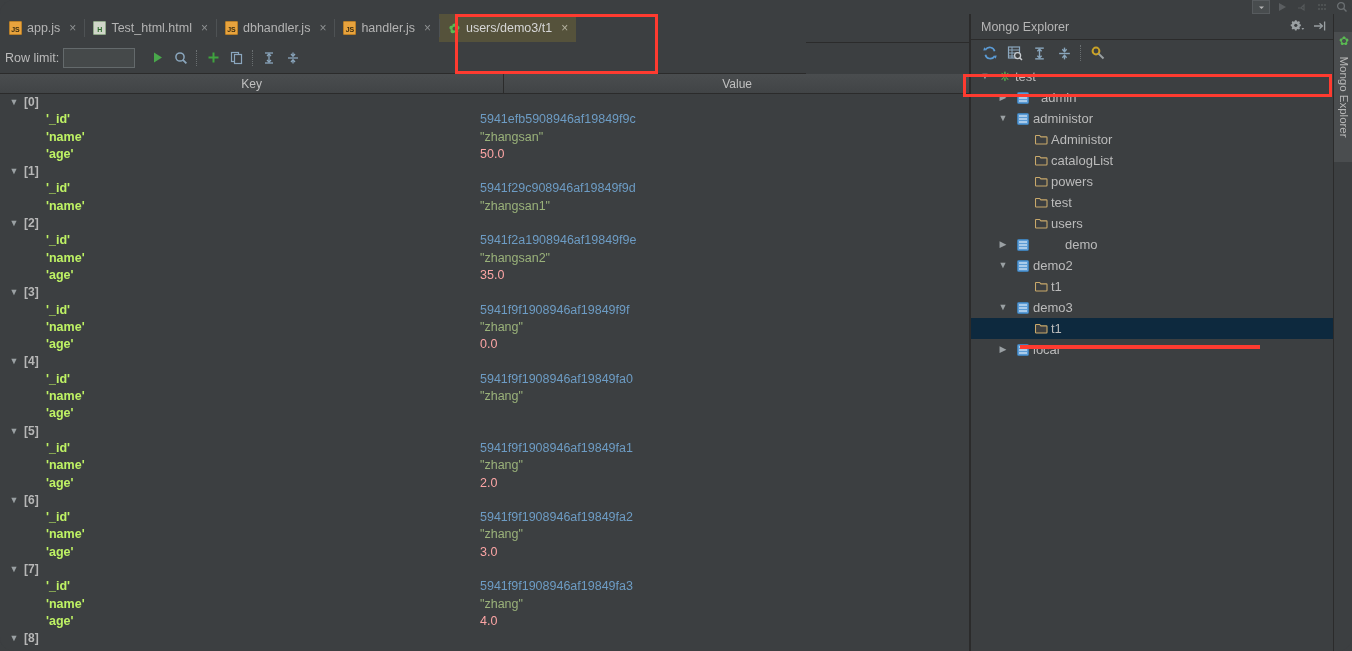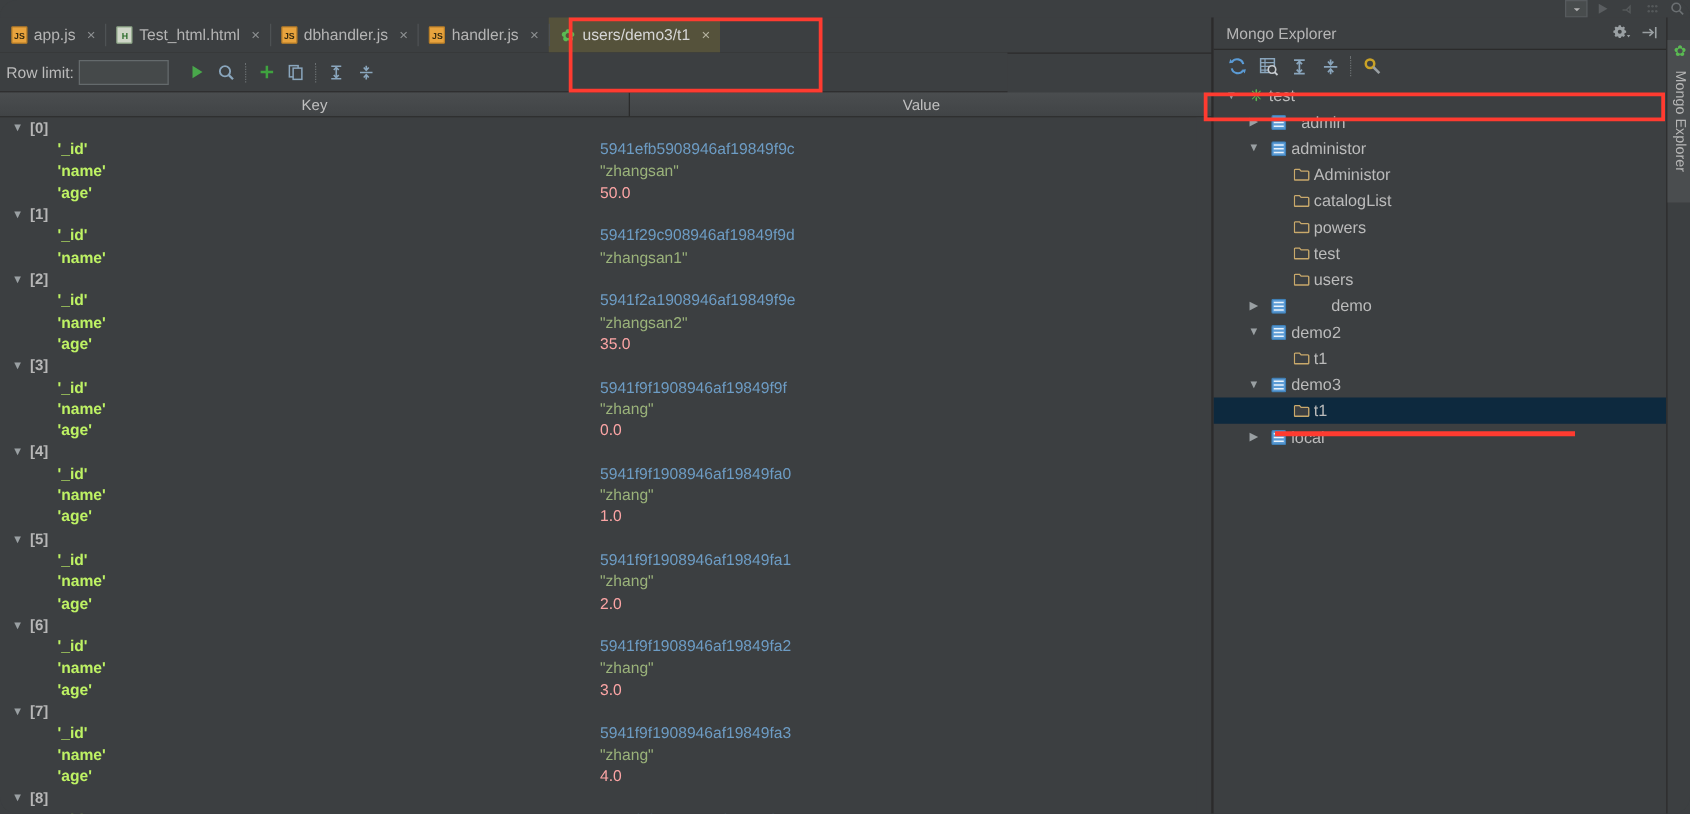--- a/index.html
+++ b/index.html
@@ -602,21 +602,20 @@
       <div class="grow">
         <div class="kcell">
           <span class="keyname">'name'</span>
         </div>
         <div class="vcell"><span class="v-str">"zhang"</span></div>
       </div>
       <div class="grow">
         <div class="kcell">
           <span class="keyname">'age'</span>
         </div>
-        <div class="vcell"><span class="v-num">1.0</span></div>
       </div>
       <div class="grow">
         <div class="kcell">
           <span class="arrow">▼</span>
           <span class="idxlabel">[5]</span>
         </div>
         <div class="vcell"></div>
       </div>
       <div class="grow">
         <div class="kcell">

